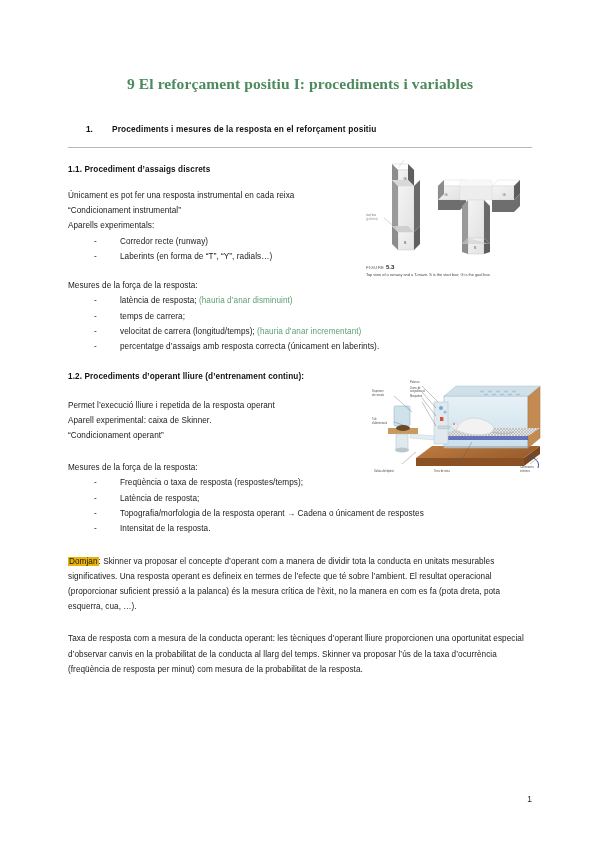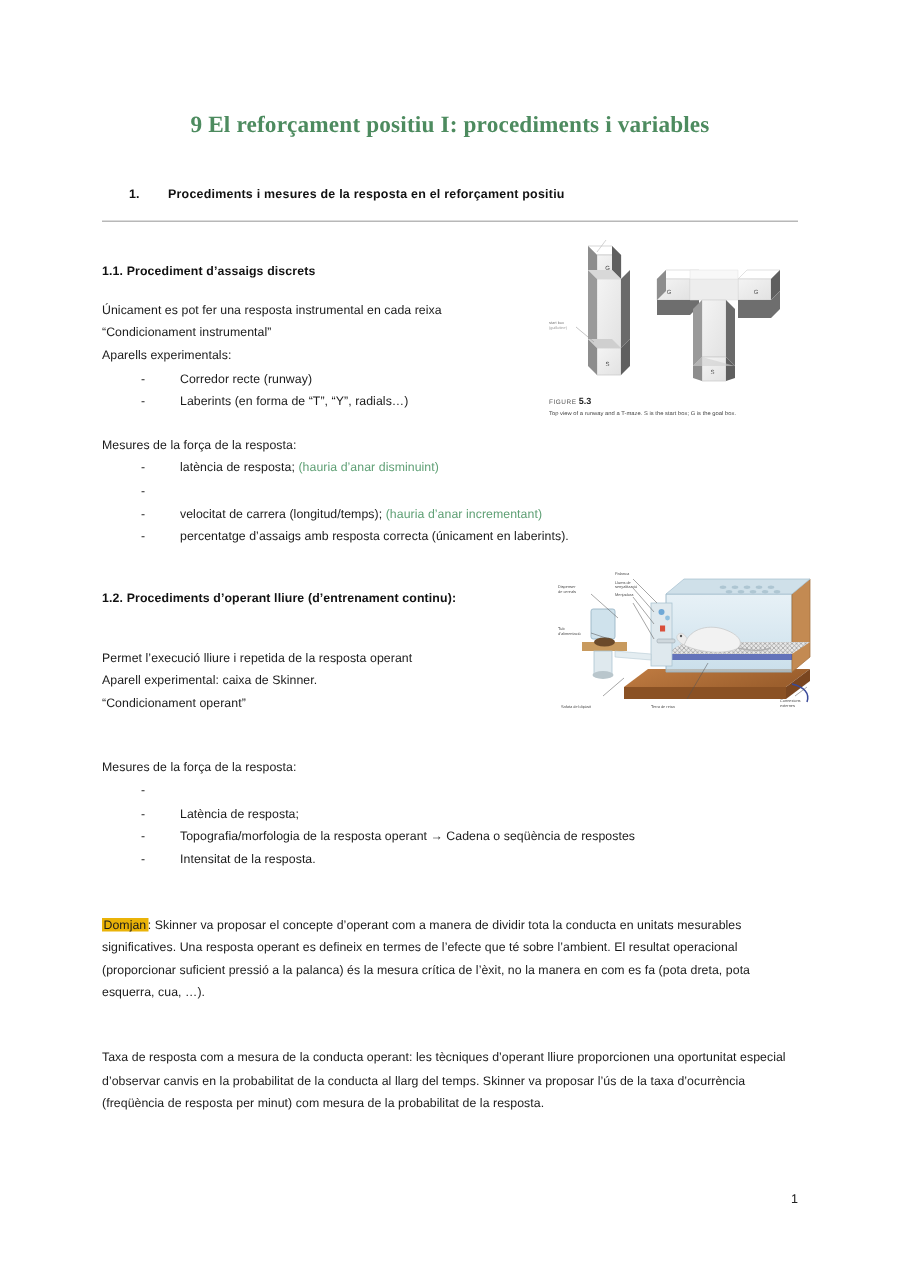--- a/index.html
+++ b/index.html
@@ -147,21 +147,21 @@
   
   .page-num {
     position: absolute;
     right: 68px;
     bottom: 44px;
     font-size: 8.4px;
     color: #222;
   }
 
   .blk { margin-top: 14px; }
-  .blk-lg { margin-top: 28px; }
+  .blk-lg { margin-top: 17px; }
 </style>
 </head>
 <body>
 
 <div class="page">
 
   <div class="content">
 
     <h1 class="doc-title">9 El reforçament positiu I: procediments i variables</h1>
 
@@ -191,20 +191,21 @@
 
     <div class="para blk">Mesures de la força de la resposta:</div>
 
     <ul class="bullets">
       <li>
         <span class="dash">-</span>
         <span class="btext"><span>latència de resposta;</span> <span class="note">(hauria d’anar disminuint)</span></span>
       </li>
       <li>
         <span class="dash">-</span>
+        <span class="btext"><span>temps de carrera;</span></span>
       </li>
       <li>
         <span class="dash">-</span>
         <span class="btext"><span>velocitat de carrera (longitud/temps);</span> <span class="note">(hauria d’anar incrementant)</span></span>
       </li>
       <li>
         <span class="dash">-</span>
         <span class="btext"><span>percentatge d’assaigs amb resposta correcta (únicament en laberints).</span></span>
       </li>
     </ul>
@@ -213,28 +214,29 @@
 
     <div class="para blk-lg">Permet l’execució lliure i repetida de la resposta operant</div>
     <div class="para">Aparell experimental: caixa de Skinner.</div>
     <div class="para">“Condicionament operant”</div>
 
     <div class="para blk-lg">Mesures de la força de la resposta:</div>
 
     <ul class="bullets">
       <li>
         <span class="dash">-</span>
+        <span class="btext">Freqüència o taxa de resposta (respostes/temps);</span>
       </li>
       <li>
         <span class="dash">-</span>
         <span class="btext">Latència de resposta;</span>
       </li>
       <li>
         <span class="dash">-</span>
-        <span class="btext">Topografia/morfologia de la resposta operant → Cadena o seqüència de respostes</span>
+        <span class="btext">Topografia/morfologia de la resposta operant → Cadena o únicament de respostes</span>
       </li>
       <li>
         <span class="dash">-</span>
         <span class="btext">Intensitat de la resposta.</span>
       </li>
     </ul>
 
     <div class="para blk-lg"><span class="hl">Domjan</span><span>: Skinner va proposar el concepte d’operant com a manera de dividir tota la conducta en unitats mesurables significatives. Una resposta operant es defineix en termes de l’efecte que té sobre l’ambient. El resultat operacional (proporcionar suficient pressió a la palanca) és la mesura crítica de l’èxit, no la manera en com es fa (pota dreta, pota esquerra, cua, …).</span></div>
 
     <div class="para blk-lg">Taxa de resposta com a mesura de la conducta operant: les tècniques d’operant lliure proporcionen una oportunitat especial d’observar canvis en la probabilitat de la conducta al llarg del temps. Skinner va proposar l’ús de la taxa d’ocurrència (freqüència de resposta per minut) com mesura de la probabilitat de la resposta.</div>

